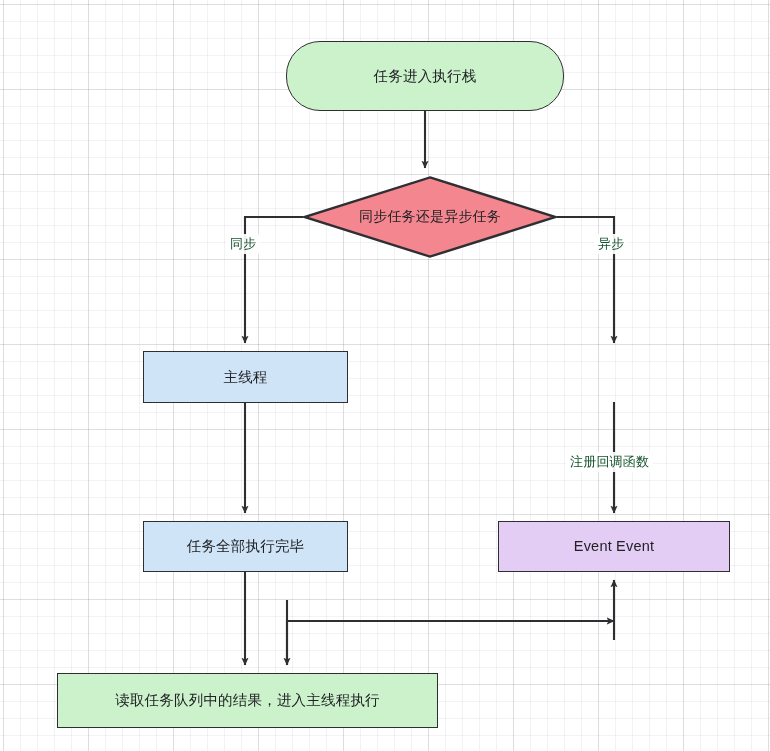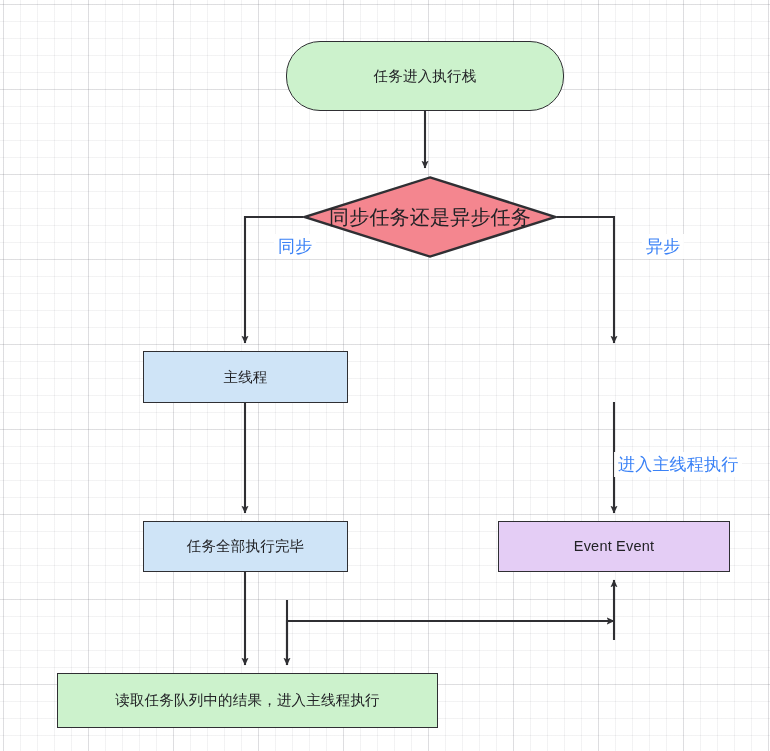--- a/index.html
+++ b/index.html
@@ -62,34 +62,33 @@
     position: absolute;
     left: 0;
     top: 0;
     width: 100%;
     height: 100%;
   }
   .node-diamond-label {
     position: relative;
     z-index: 2;
     color: #222226;
-    font-size: 20px;
+    font-size: 14px;
     white-space: nowrap;
     letter-spacing: 0.2px;
   }
   .edge-label {
     position: absolute;
     z-index: 4;
-    color: #3b82f6;
-    font-size: 17px;
+    color: #14532d;
+    font-size: 13px;
     white-space: nowrap;
     background: rgba(255,255,255,0.92);
     padding: 1px 4px;
     letter-spacing: 0.2px;
-    margin-left: 48px;
   }
 </style>
 </head>
 <body>
 
 <div id="canvas">
 
   <svg id="edges" viewBox="0 0 770 751" xmlns="http://www.w3.org/2000/svg">
     <defs>
       <marker id="arrowhead" markerWidth="9" markerHeight="9" refX="7.4" refY="4" orient="auto" markerUnits="userSpaceOnUse">
@@ -144,15 +143,15 @@
   </div>
 
   <div class="node node-rect" style="left:57px; top:673px; width:381px; height:55px; background:#ccf2cc;">
     <span>读取任务队列中的结果，进入主线程执行</span>
   </div>
 
   <span class="edge-label" style="left:226px; top:234px;">同步</span>
 
   <span class="edge-label" style="left:594px; top:234px;">异步</span>
 
-  <span class="edge-label" style="left:566px; top:452px;">进入主线程执行</span>
+  <span class="edge-label" style="left:566px; top:452px;">注册回调函数</span>
 
 </div>
 
 </body></html>

